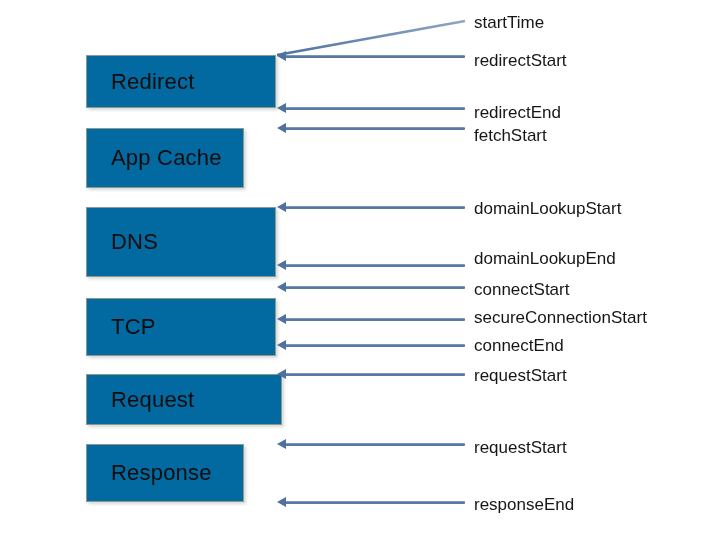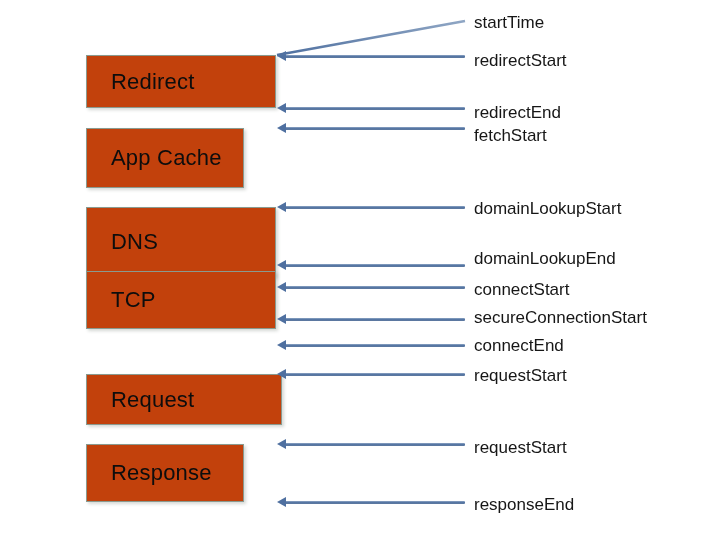--- a/index.html
+++ b/index.html
@@ -15,21 +15,21 @@
     position: relative;
     width: 720px;
     height: 540px;
     background: #ffffff;
     overflow: hidden;
   }
   
   .phase-box {
     position: absolute;
     box-sizing: border-box;
-    background: #c2410c;
+    background: #0369a1;
     border: 1px solid #8a9a8f;
     box-shadow: 2px 2px 3px rgba(120,130,120,0.30);
     display: flex;
     align-items: center;
   }
   .phase-label {
     padding-left: 24px;
     font-size: 22px;
     line-height: 1;
     color: #0d0d0d;
@@ -78,21 +78,21 @@
   <div id="boxes-layer">
       <div class="phase-box" style="left: 86px; top: 55px; width: 190px; height: 53px;">
         <span class="phase-label">Redirect</span>
       </div>
       <div class="phase-box" style="left: 86px; top: 128px; width: 158px; height: 60px;">
         <span class="phase-label">App Cache</span>
       </div>
       <div class="phase-box" style="left: 86px; top: 207px; width: 190px; height: 70px;">
         <span class="phase-label">DNS</span>
       </div>
-      <div class="phase-box" style="left: 86px; top: 271px; width: 190px; height: 58px; text-align: center;">
+      <div class="phase-box" style="left: 86px; top: 298px; width: 190px; height: 58px; text-align: center;">
         <span class="phase-label">TCP</span>
       </div>
       <div class="phase-box" style="left: 86px; top: 374px; width: 196px; height: 51px; text-align: center;">
         <span class="phase-label">Request</span>
       </div>
       <div class="phase-box" style="left: 86px; top: 444px; width: 158px; height: 58px;">
         <span class="phase-label">Response</span>
       </div>
     </div>
 

